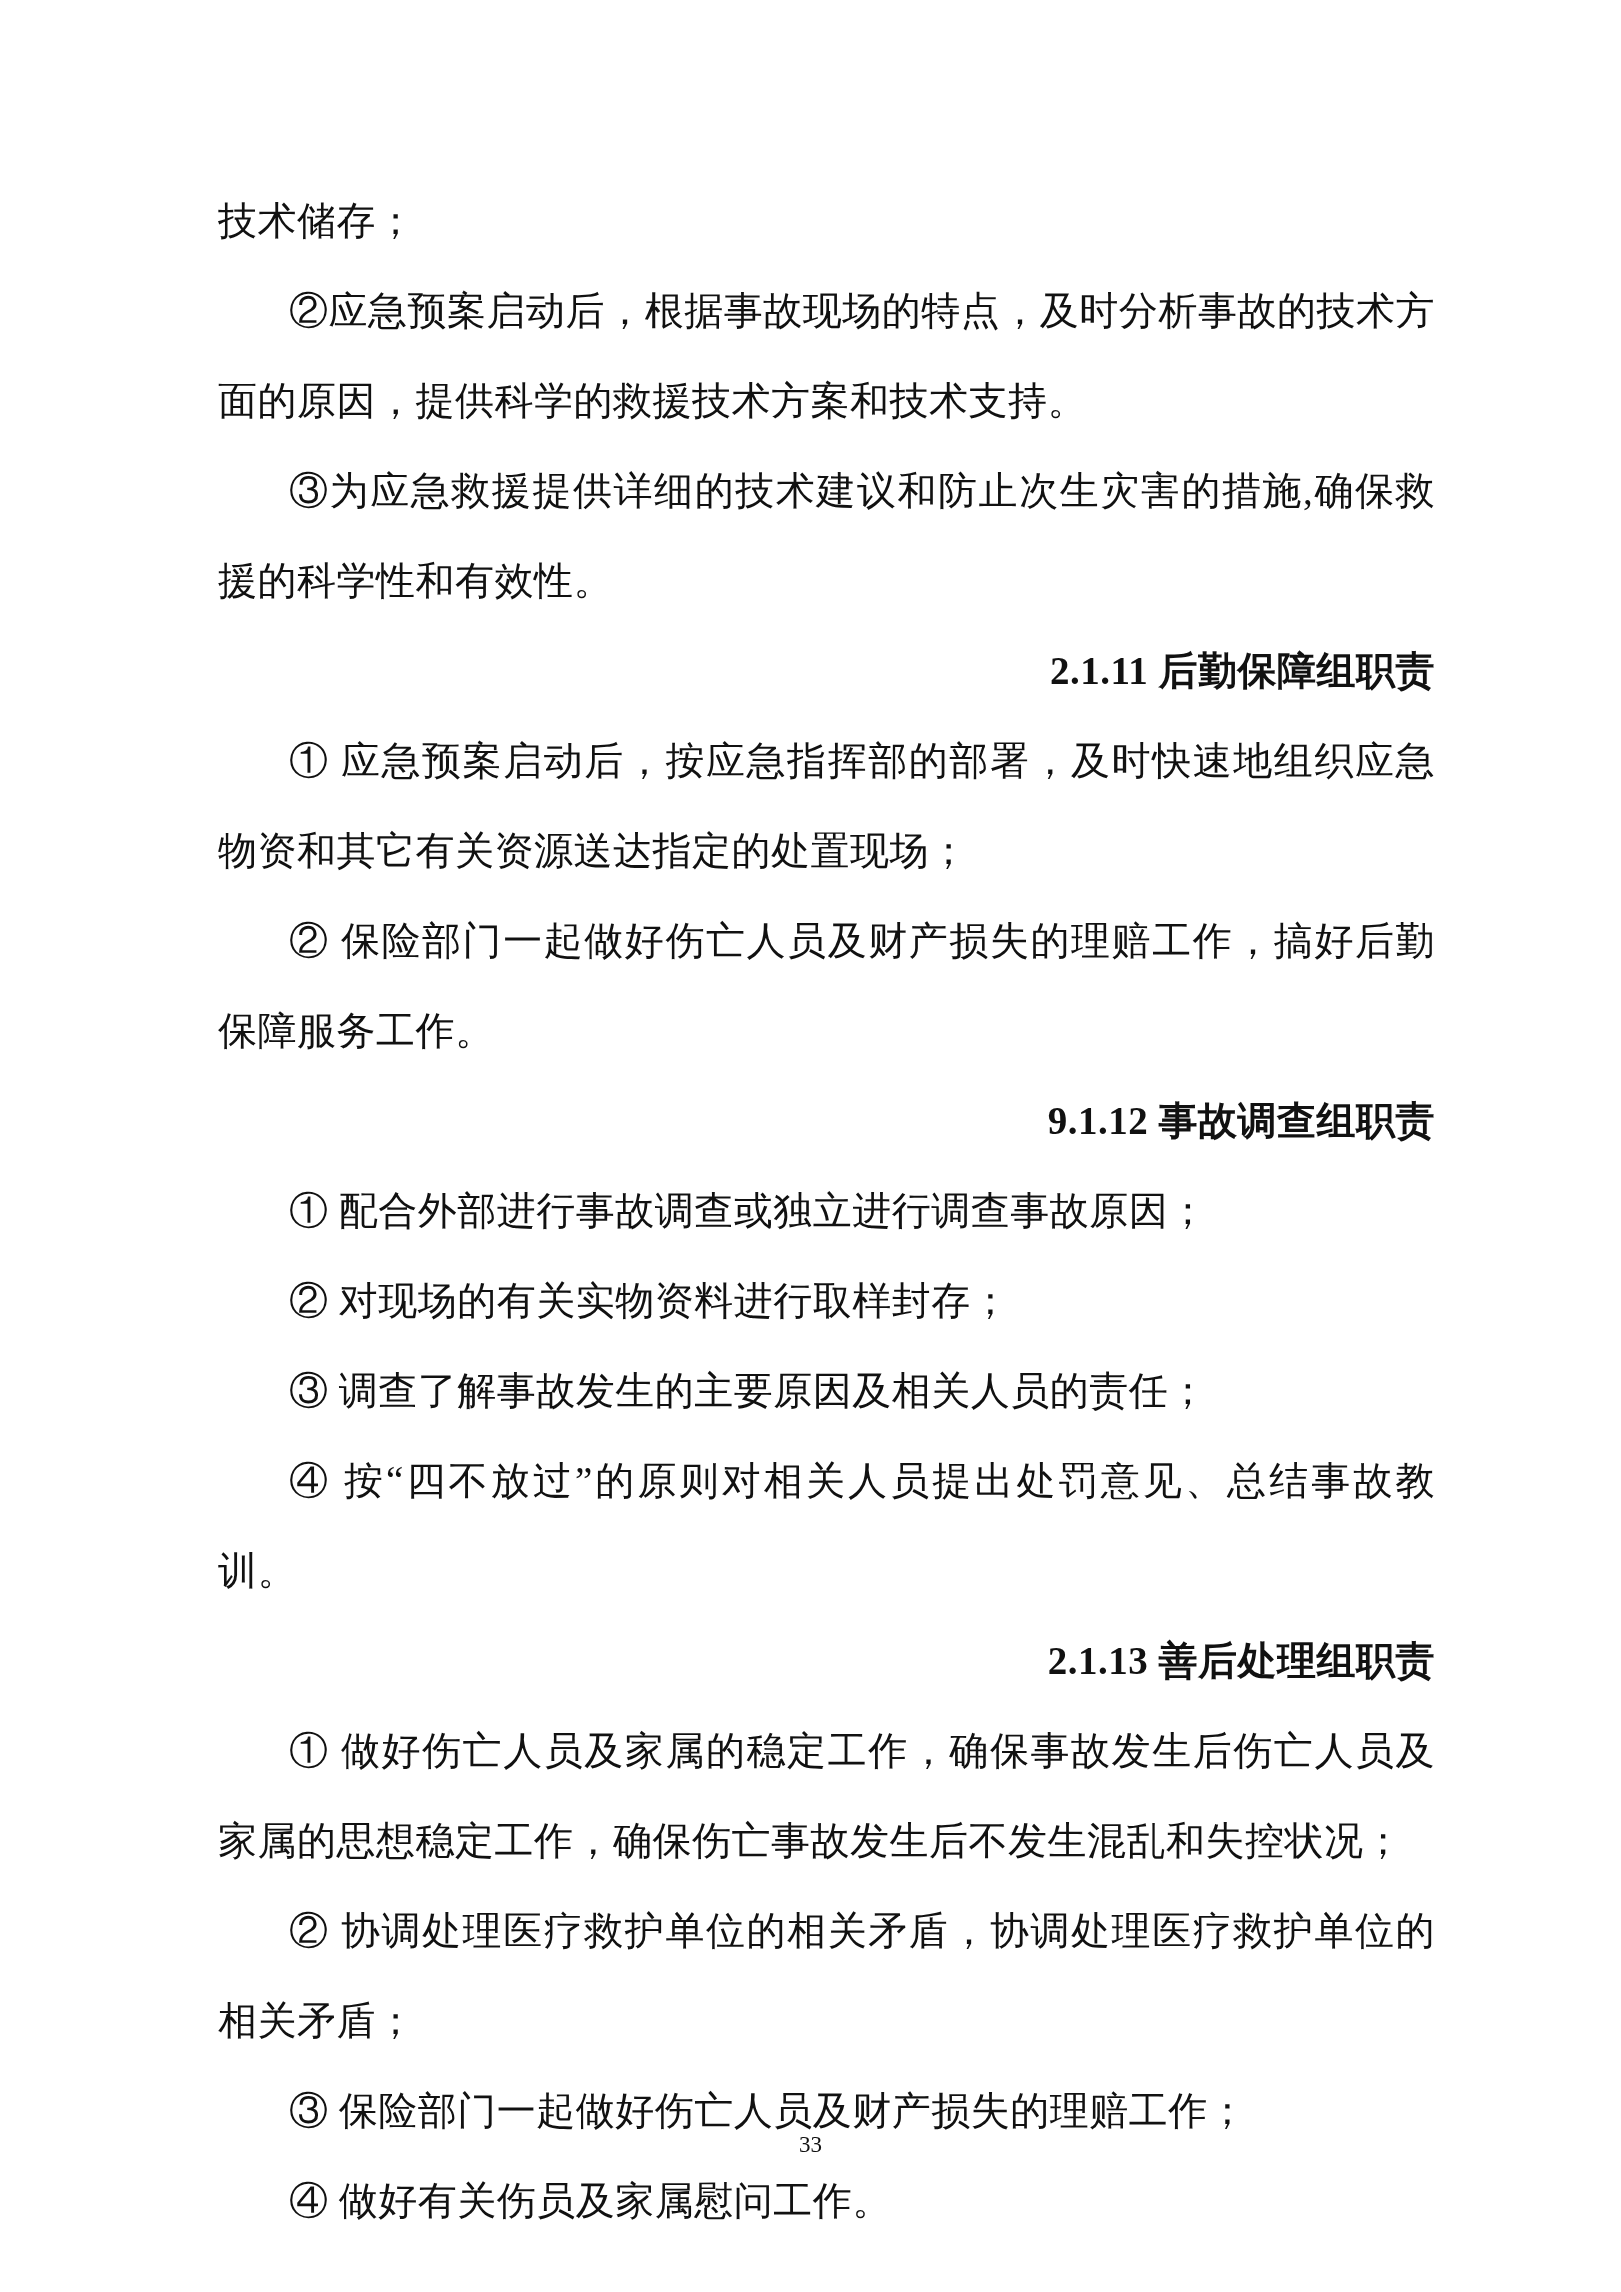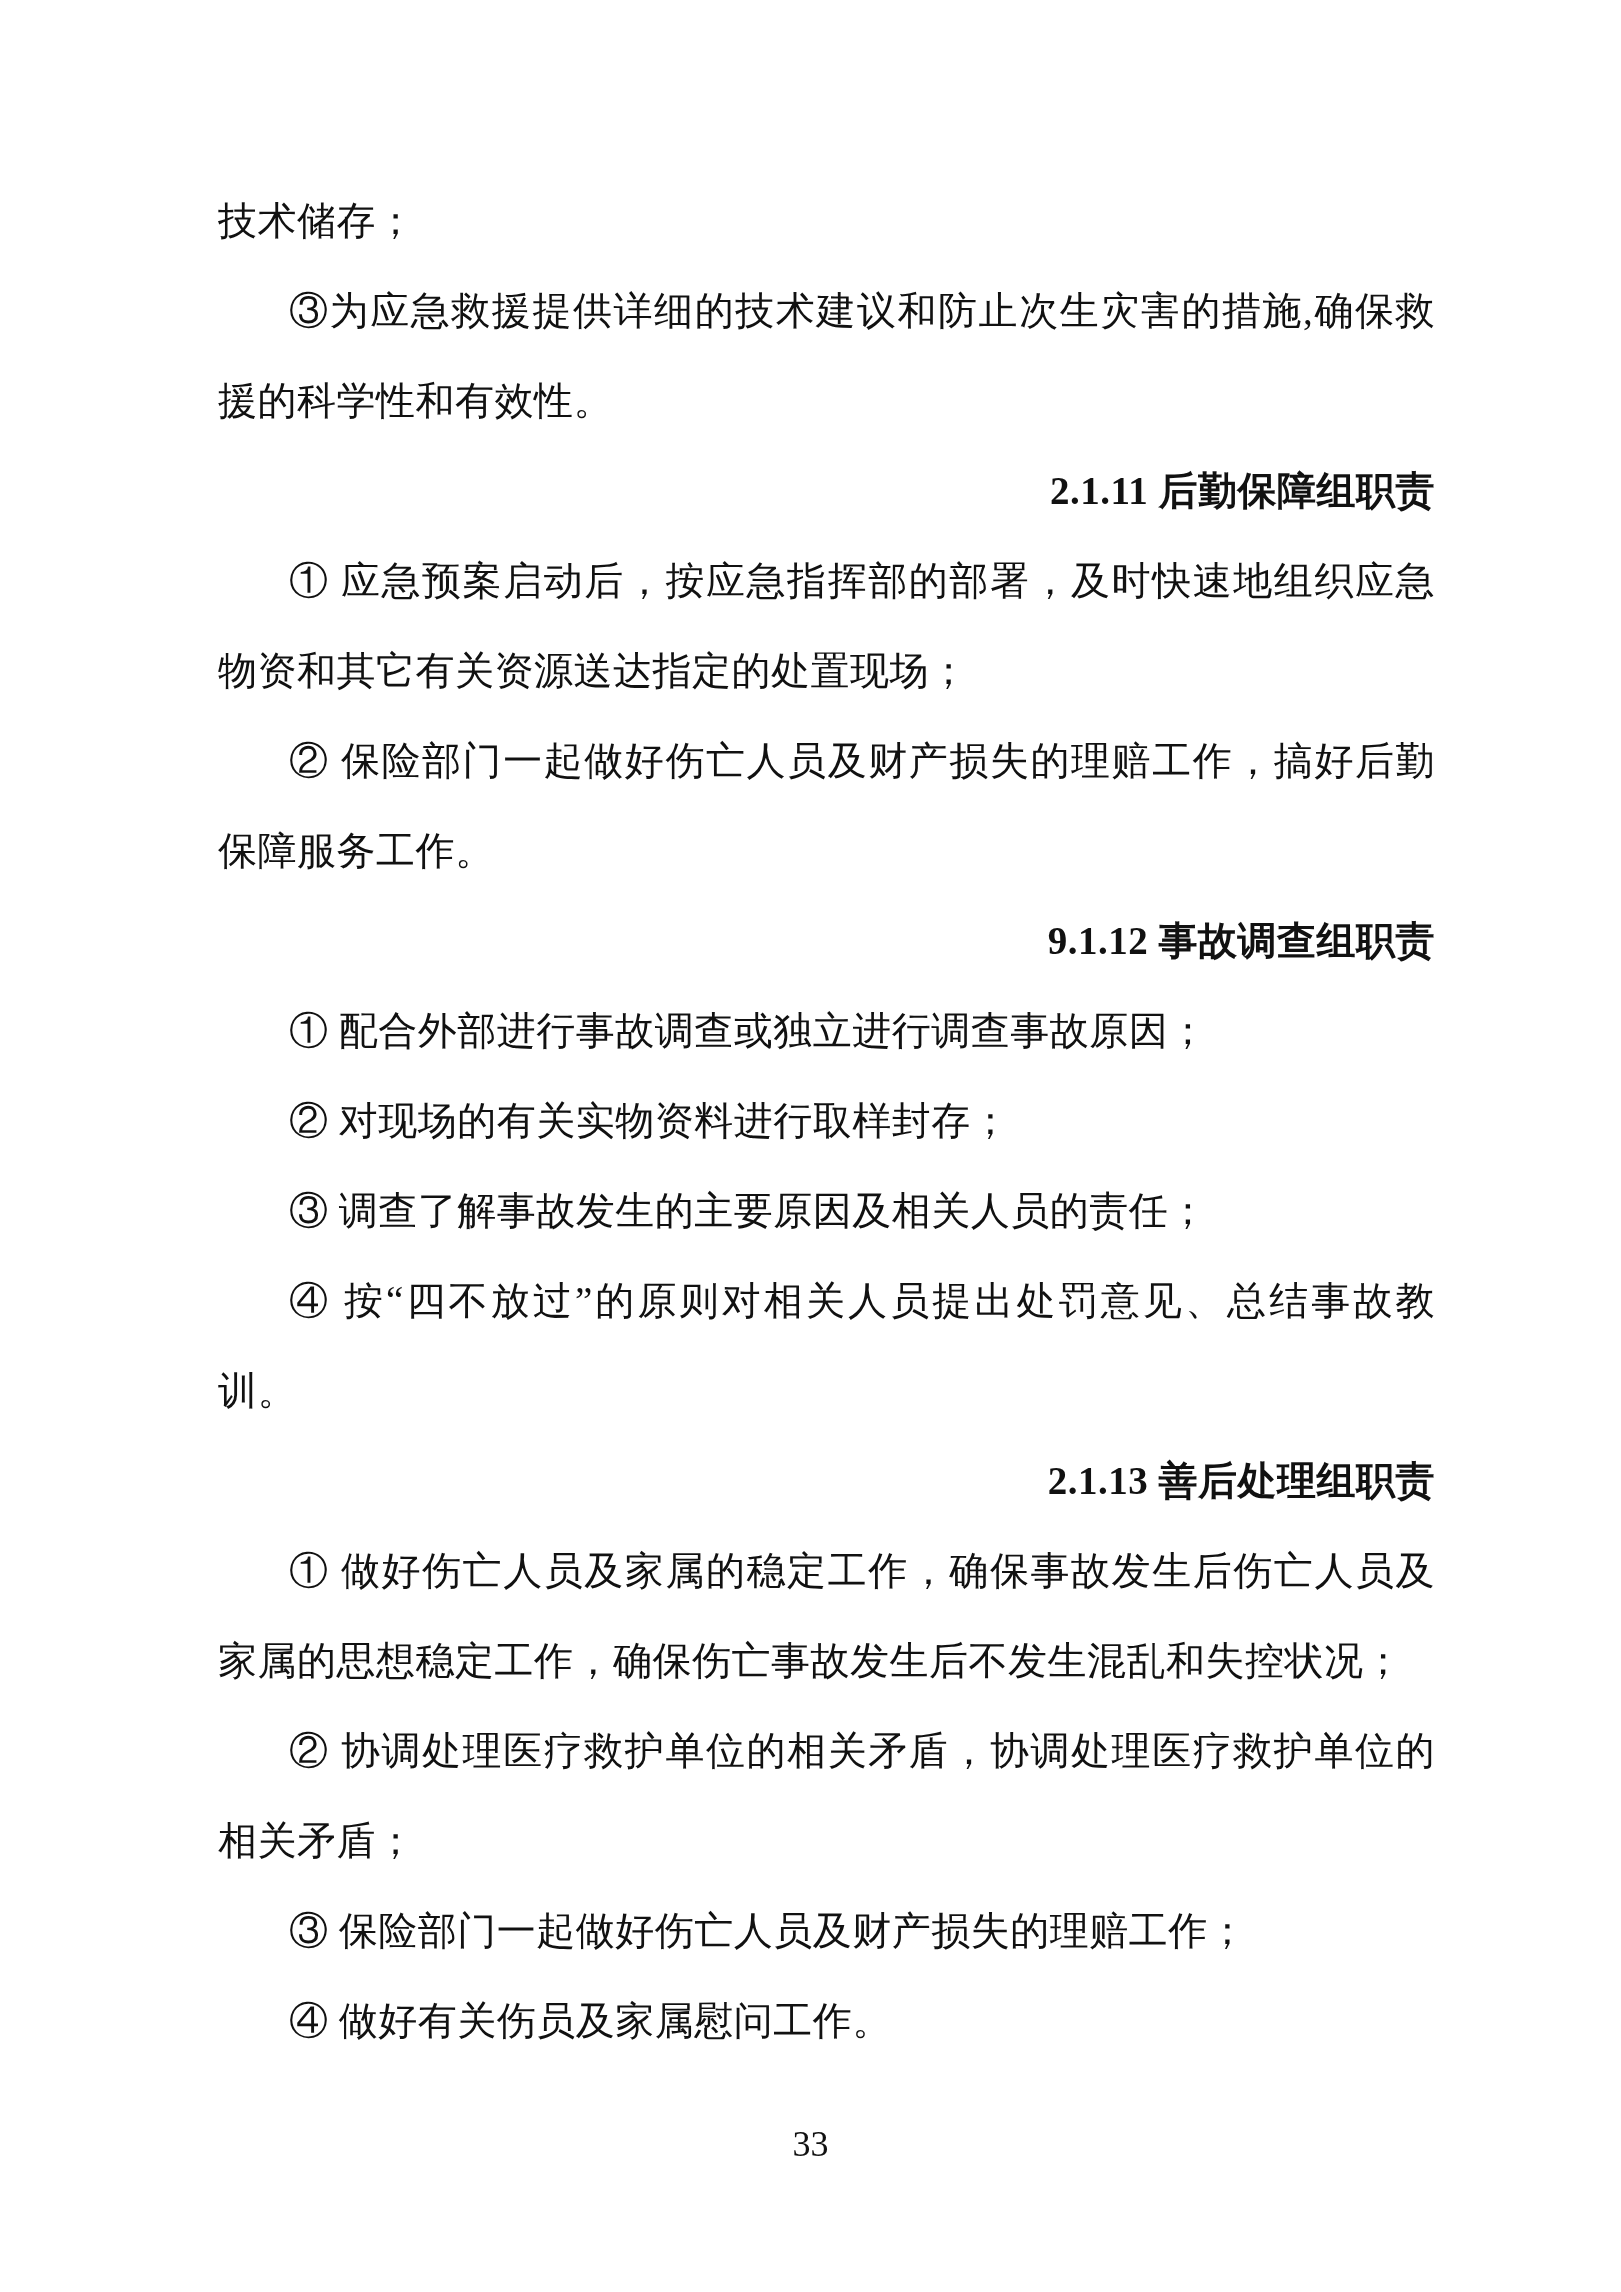--- a/index.html
+++ b/index.html
@@ -38,31 +38,32 @@
   .content p.heading {
     font-weight: 700;
     text-align: right;
   }
   .footer {
     position: absolute;
     left: 0;
     top: 2125px;
     width: 100%;
     text-align: center;
-    font-size: 36px;
+    font-size: 23px;
     line-height: 39px;
     color: #111111;
   }
 </style>
 </head>
 <body>
 
 <div class="page">
   <div class="content">
     <p class="cont">技术储存；</p>
+    <p class="indent">②应急预案启动后，根据事故现场的特点，及时分析事故的技术方面的原因，提供科学的救援技术方案和技术支持。</p>
     <p class="indent">③为应急救援提供详细的技术建议和防止次生灾害的措施,确保救援的科学性和有效性。</p>
     <p class="indent heading">2.1.11 后勤保障组职责</p>
     <p class="indent">① 应急预案启动后，按应急指挥部的部署，及时快速地组织应急物资和其它有关资源送达指定的处置现场；</p>
     <p class="indent">② 保险部门一起做好伤亡人员及财产损失的理赔工作，搞好后勤保障服务工作。</p>
     <p class="indent heading">9.1.12 事故调查组职责</p>
     <p class="indent">① 配合外部进行事故调查或独立进行调查事故原因；</p>
     <p class="indent">② 对现场的有关实物资料进行取样封存；</p>
     <p class="indent">③ 调查了解事故发生的主要原因及相关人员的责任；</p>
     <p class="indent">④ 按“四不放过”的原则对相关人员提出处罚意见、总结事故教训。</p>
     <p class="indent heading">2.1.13 善后处理组职责</p>

